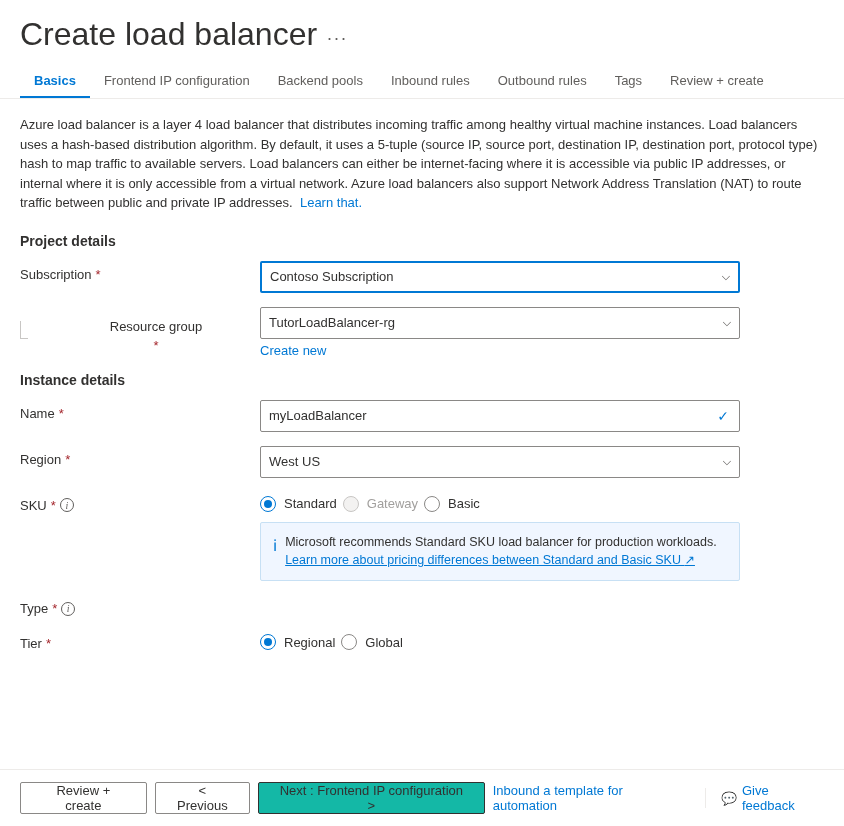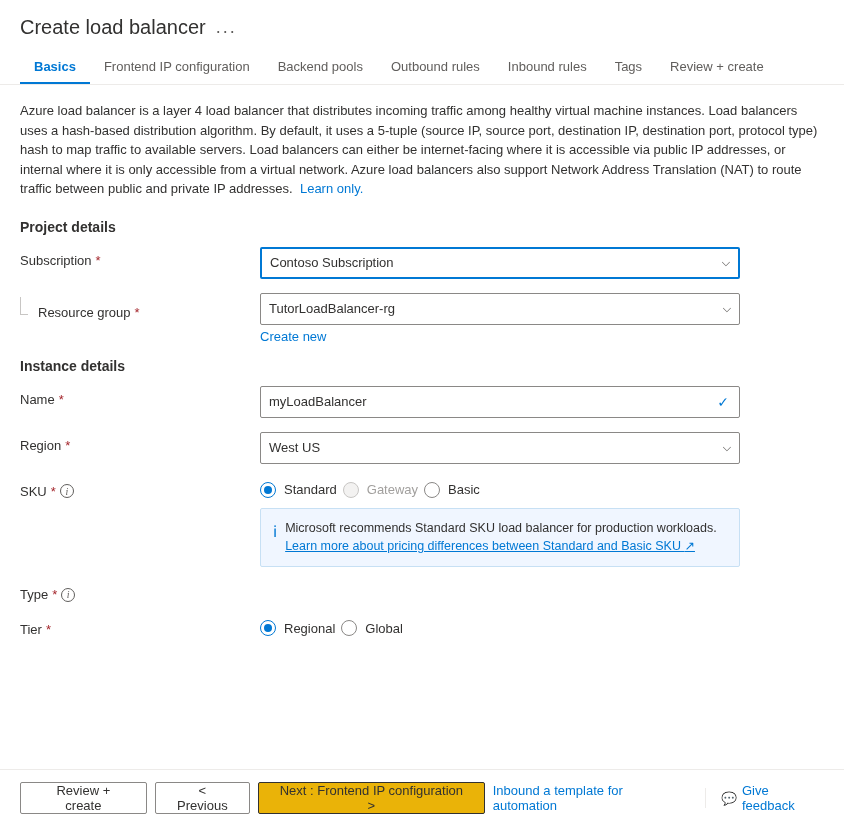--- a/index.html
+++ b/index.html
@@ -14,21 +14,21 @@
       flex-direction: column;
     }
 
     .page-header {
       padding: 16px 20px 0 20px;
       display: flex;
       align-items: center;
       gap: 10px;
     }
     .page-title {
-      font-size: 20px;
+      font-size: 32px;
       font-weight: 300;
       color: #323130;
     }
     .page-title-dots {
       font-size: 18px;
       color: #605e5c;
       letter-spacing: 2px;
     }
 
     .nav-tabs {
@@ -274,21 +274,21 @@
       align-items: center;
       justify-content: center;
       border: 1px solid transparent;
     }
     .btn-outline {
       background: #fff;
       border-color: #8a8886;
       color: #323130;
     }
     .btn-primary {
-      background: #eab308;
+      background: #14b8a6;
       border-color: #323130;
       color: #323130;
       font-weight: 500;
     }
     .footer-right {
       margin-left: auto;
       display: flex;
       align-items: center;
       gap: 16px;
     }
@@ -318,31 +318,31 @@
 
 <div class="page-header">
   <h1 class="page-title">Create load balancer</h1>
   <span class="page-title-dots">...</span>
 </div>
 
 <nav class="nav-tabs">
   <a class="nav-tab active">Basics</a>
   <a class="nav-tab">Frontend IP configuration</a>
   <a class="nav-tab">Backend pools</a>
+  <a class="nav-tab">Inbound rules</a>
   <a class="nav-tab">Outbound rules</a>
-  <a class="nav-tab">Inbound rules</a>
   <a class="nav-tab">Tags</a>
   <a class="nav-tab">Review + create</a>
 </nav>
 
 <div class="content">
 
   <p class="description-text">
     <span>Azure load balancer is a layer 4 load balancer that distributes incoming traffic among healthy virtual machine instances. Load balancers uses a hash-based distribution algorithm. By default, it uses a 5-tuple (source IP, source port, destination IP, destination port, protocol type) hash to map traffic to available servers. Load balancers can either be internet-facing where it is accessible via public IP addresses, or internal where it is only accessible from a virtual network. Azure load balancers also support Network Address Translation (NAT) to route traffic between public and private IP addresses.</span>
-    &nbsp;<a>Learn only.</a>
+    &nbsp;<a>Learn that.</a>
   </p>
 
   <div>
     <div class="section-title">Project details</div>
 
     <div class="form-row">
       <div class="form-label">
         <span>Subscription</span>
         <span class="required-star">*</span>
       </div>
@@ -352,21 +352,21 @@
           <span class="chevron">⌵</span>
         </div>
       </div>
     </div>
 
     <div class="resource-group-row">
       <div class="resource-group-label-wrap">
         <div class="resource-group-indent">
           <span class="l-bracket"></span>
         </div>
-        <div class="form-label" style="width:auto;padding-left:4px;">
+        <div class="form-label" style="width:auto;padding-left:4px;flex-direction:column;">
           <span>Resource group</span>
           <span class="required-star">*</span>
         </div>
       </div>
       <div class="form-control-wrap">
         <div class="select-box">
           <span>TutorLoadBalancer-rg</span>
           <span class="chevron">⌵</span>
         </div>
         <a class="create-new-link">Create new</a>

